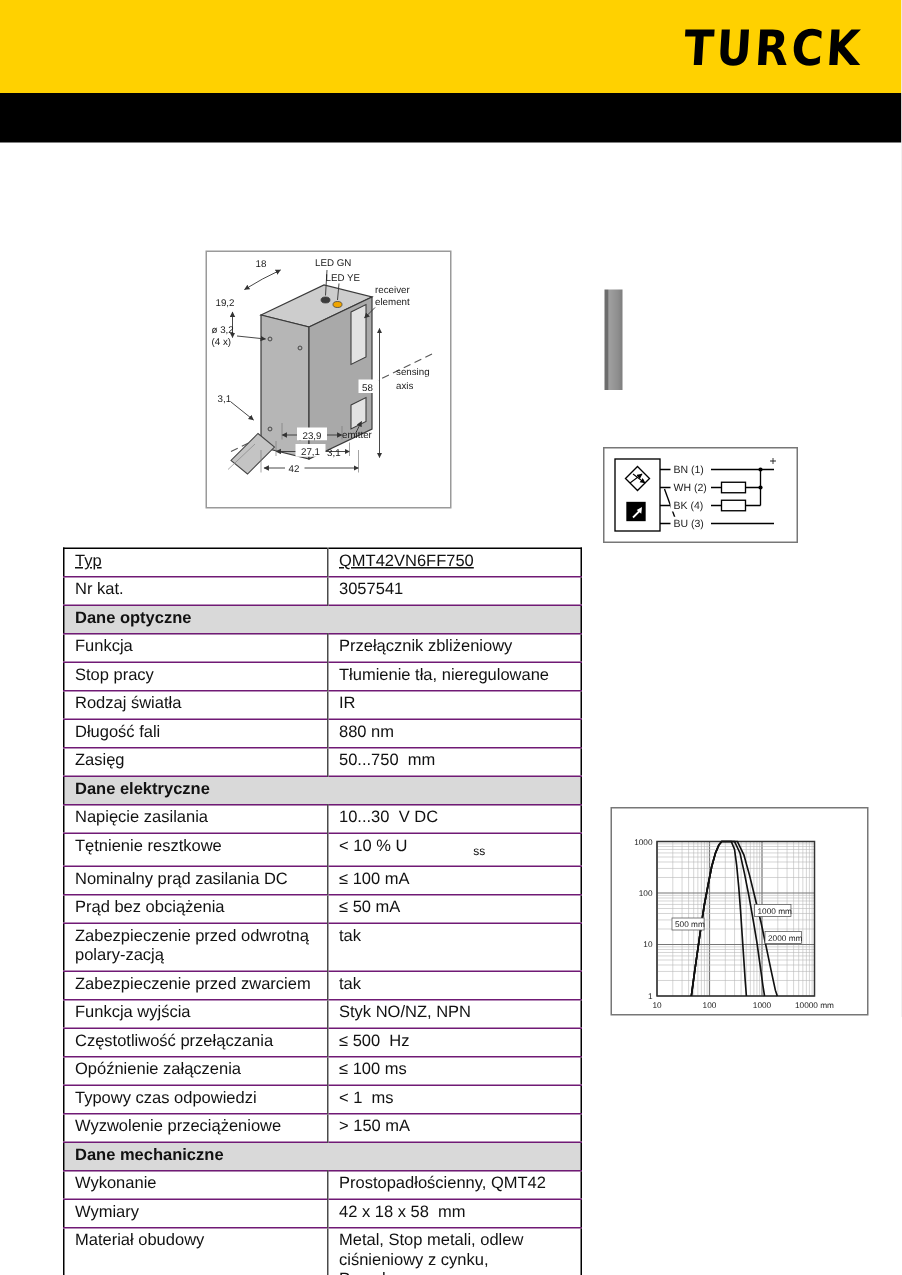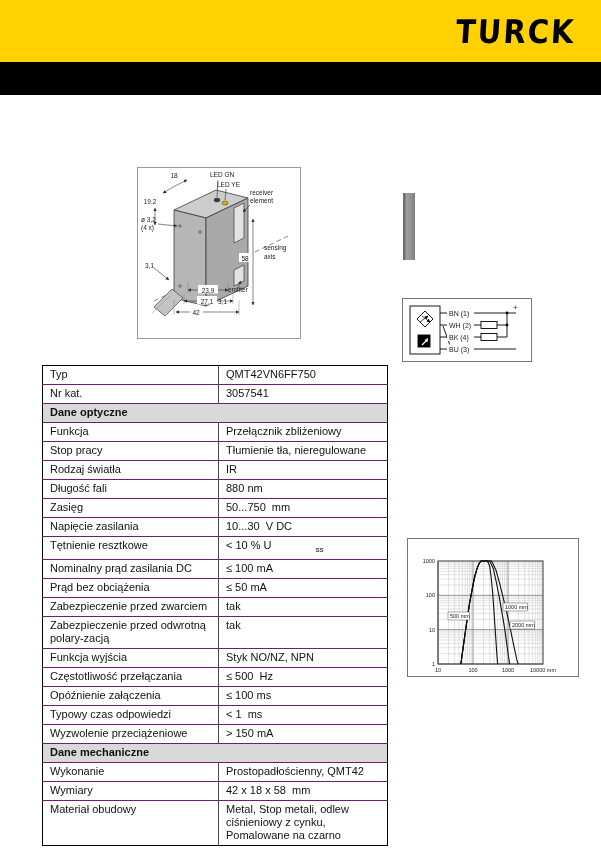--- a/index.html
+++ b/index.html
@@ -12,21 +12,21 @@
   .band-black{position:absolute;left:0;top:62px;width:601px;height:33px;background:#000;}
   .panel{position:absolute;background:#fff;}
   #drawing-panel{left:137px;top:167px;width:162px;height:170px;border:1px solid #9a9a9a;}
   #photo-bar{left:403px;top:193px;width:12px;height:67px;
      background:linear-gradient(to right,#6d6d6d 0,#6d6d6d 2px,#a0a0a0 3px,#8e8e8e 9px,#7d7d7d 12px);}
   #wiring-panel{left:402px;top:298px;width:128px;height:62px;border:1px solid #777;}
   #chart-panel{left:407px;top:538px;width:170px;height:137px;border:1px solid #777;}
   #spec-wrap{position:absolute;left:42px;top:365px;width:346px;}
   table.spec{border-collapse:collapse;width:100%;font-size:11px;border:1.5px solid #000;}
   table.spec td{border-top:1px solid #701a75;padding:2px 6px 3px 7px;line-height:13px;vertical-align:top;}
-  table.spec tr:first-child td{border-top:none;}
+  table.spec tr:first-child td{border-top:none;text-decoration:underline;}
   td.lbl{width:162px;border-right:1px solid #4a4a4a;}
   td.val{white-space:pre-wrap;}
   td.section{background:#d9d9d9;padding:3px 7px;font-weight:bold;}
   sub{font-size:8px;padding-left:44px;}
   svg{display:block;}
   svg text{font-family:"Liberation Sans",sans-serif;fill:#1a1a1a;}
 </style>
 </head>
 <body>
 
@@ -281,44 +281,47 @@
           </tr>
           <tr>
             <td class="lbl">Długość fali</td>
             <td class="val">880 nm</td>
           </tr>
           <tr>
             <td class="lbl">Zasięg</td>
             <td class="val">50...750  mm</td>
           </tr>
           <tr>
+            <td colspan="2" class="section">Dane elektryczne</td>
+          </tr>
+          <tr>
             <td class="lbl">Napięcie zasilania</td>
             <td class="val">10...30  V DC</td>
           </tr>
           <tr>
             <td class="lbl">Tętnienie resztkowe</td>
             <td class="val">&lt; 10 % U<sub>ss</sub></td>
           </tr>
           <tr>
             <td class="lbl">Nominalny prąd zasilania DC</td>
             <td class="val">≤ 100 mA</td>
           </tr>
           <tr>
             <td class="lbl">Prąd bez obciążenia</td>
             <td class="val">≤ 50 mA</td>
           </tr>
           <tr>
+            <td class="lbl">Zabezpieczenie przed odwrotną polary-zacją</td>
+            <td class="val">tak</td>
+          </tr>
+          <tr>
             <td class="lbl">Zabezpieczenie przed zwarciem</td>
             <td class="val">tak</td>
           </tr>
           <tr>
-            <td class="lbl">Zabezpieczenie przed odwrotną polary-zacją</td>
-            <td class="val">tak</td>
-          </tr>
-          <tr>
             <td class="lbl">Funkcja wyjścia</td>
             <td class="val">Styk NO/NZ, NPN</td>
           </tr>
           <tr>
             <td class="lbl">Częstotliwość przełączania</td>
             <td class="val">≤ 500  Hz</td>
           </tr>
           <tr>
             <td class="lbl">Opóźnienie załączenia</td>
             <td class="val">≤ 100 ms</td>

